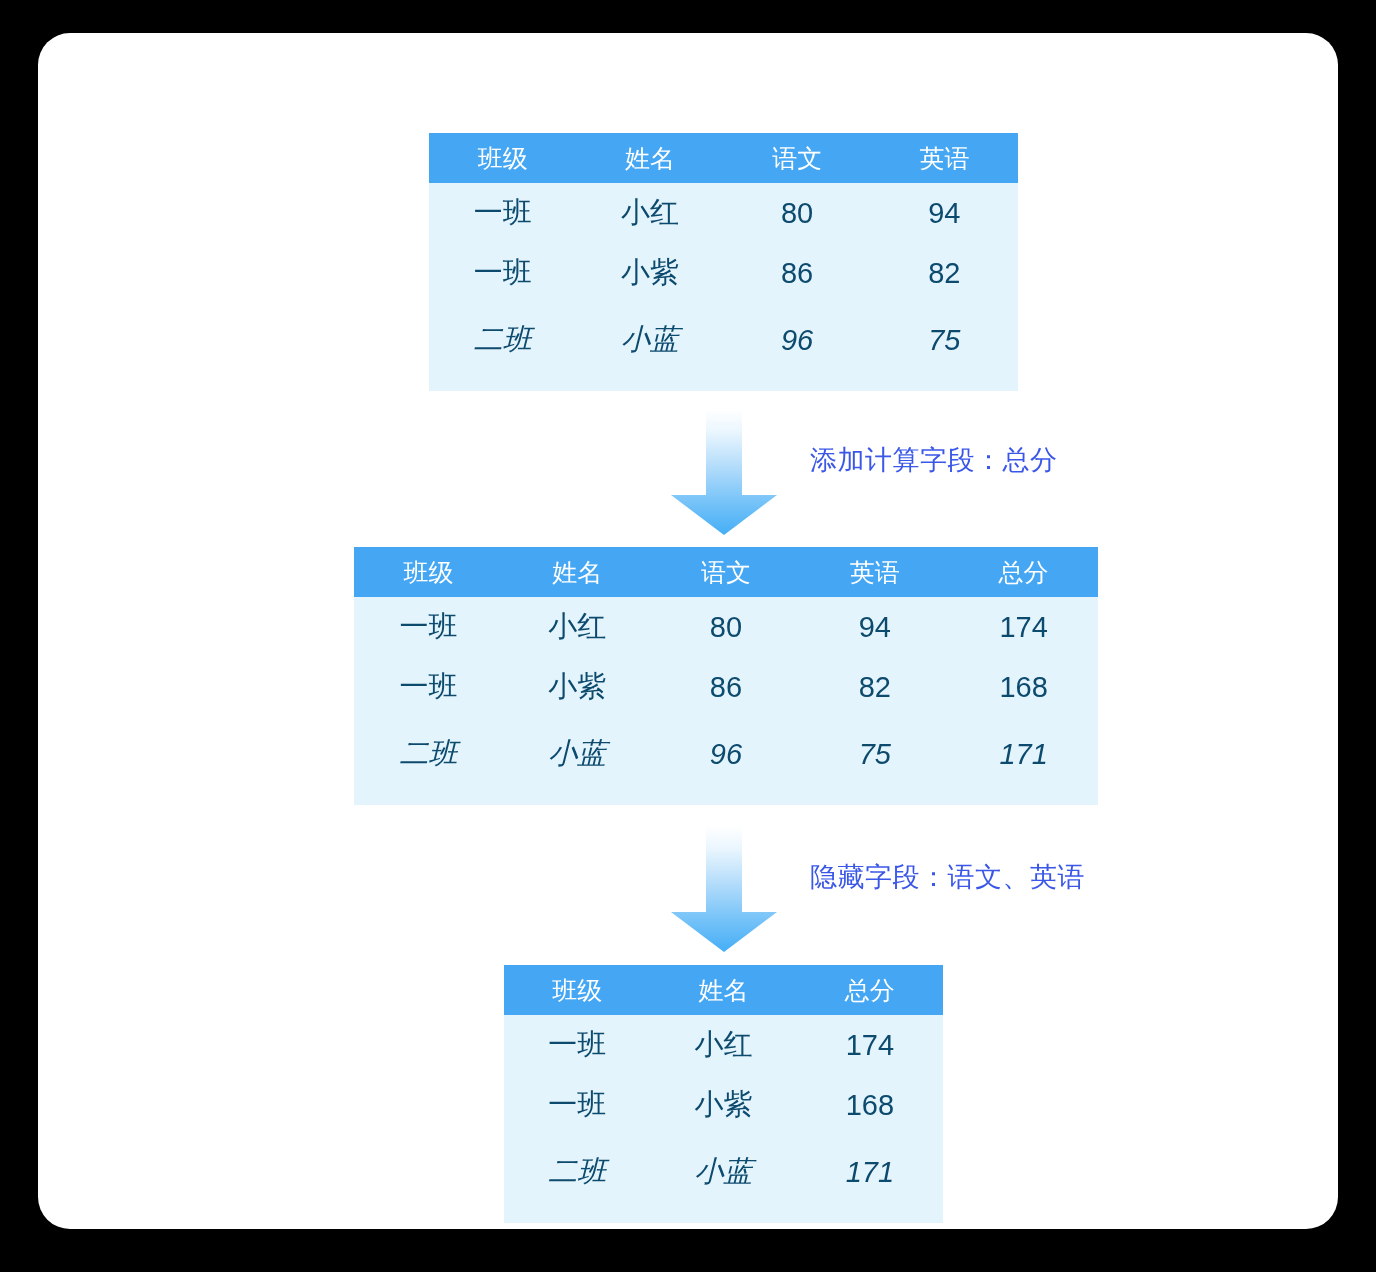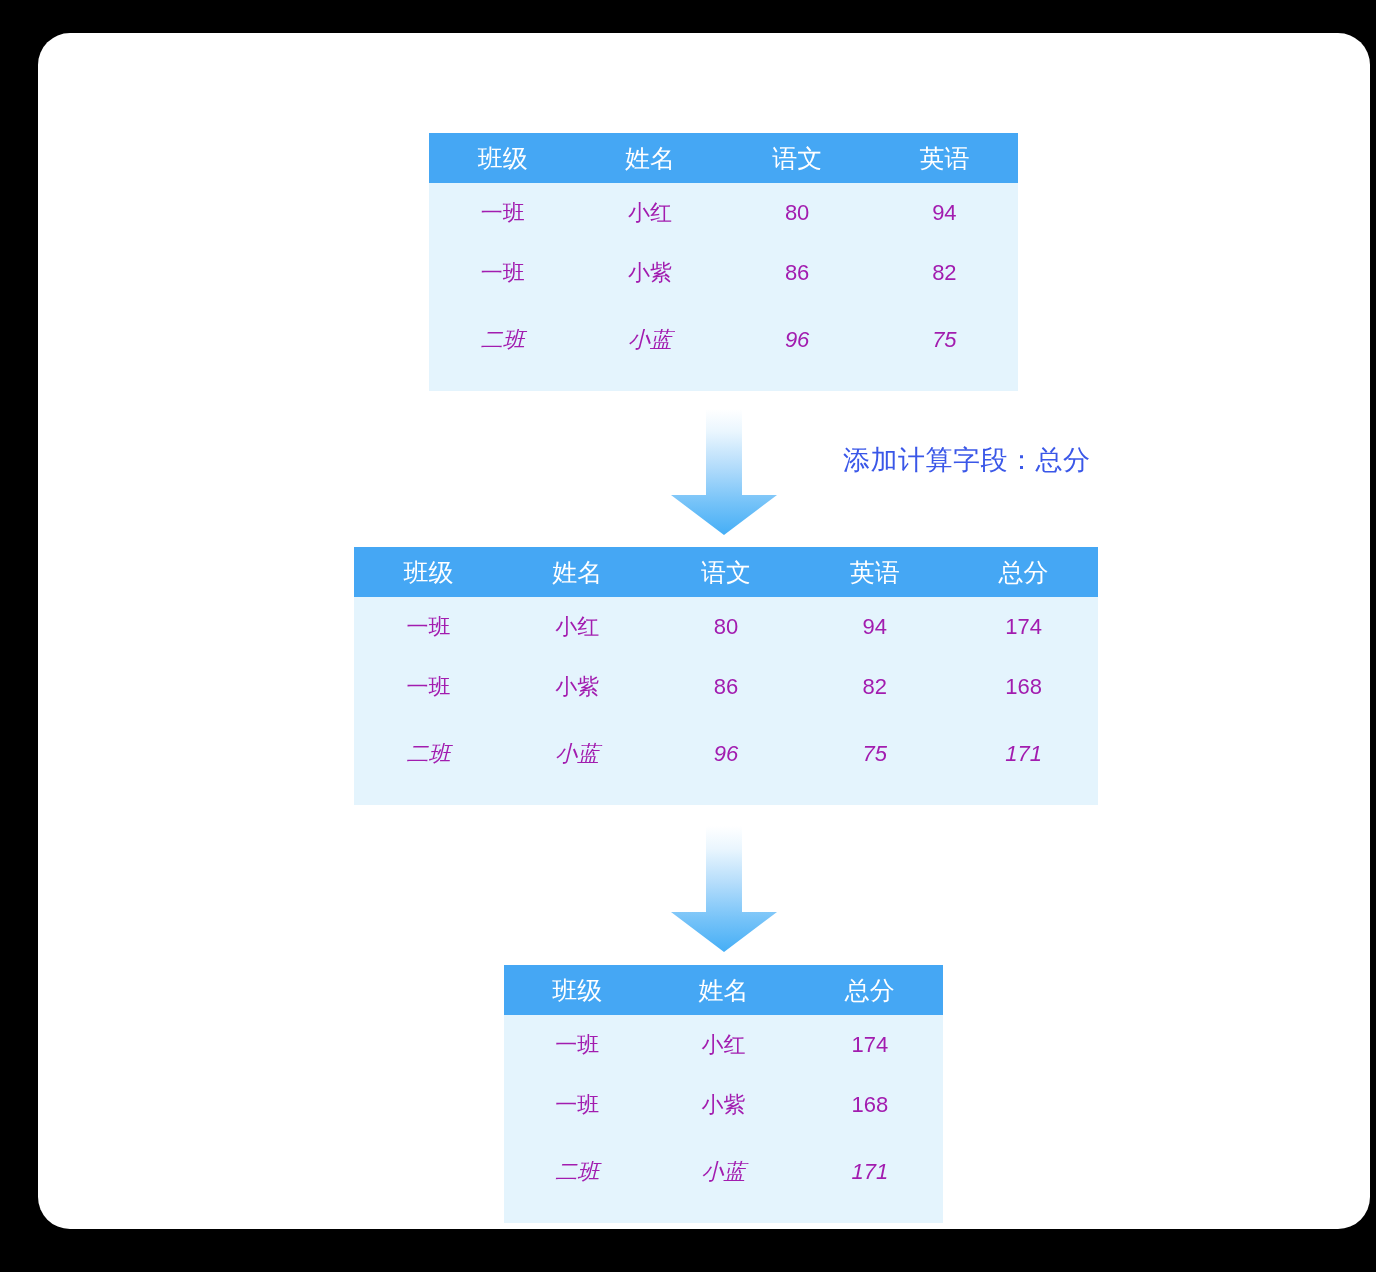--- a/index.html
+++ b/index.html
@@ -24,21 +24,20 @@
 
   
   #card {
     position: absolute;
     left: 38px;
     top: 33px;
     width: 1300px;
     height: 1196px;
     background: #ffffff;
     border-radius: 32px;
-    padding-left: 32px;
   }
 
   
   .data-table {
     position: absolute;
     border-collapse: collapse;
     table-layout: fixed;
     background: #e4f4fd;
   }
   .data-table th {
@@ -47,26 +46,26 @@
     font-weight: normal;
     font-size: 25px;
     height: 50px;
     line-height: 50px;
     padding: 0;
     text-align: center;
     vertical-align: middle;
   }
   .data-table td {
     background: #e4f4fd;
-    font-size: 22px;
+    font-size: 29px;
     height: 60px;
     padding: 0;
     text-align: center;
     vertical-align: middle;
-    color: #a21caf;
+    color: #0c4a6e;
   }
   .data-table tbody tr:last-child td {
     padding-bottom: 14px;
     height: 74px;
     font-style: italic;
   }
 
   
   .c-orange { color: #f4521f; }
   .c-blue   { color: #2b5be8; }
@@ -87,21 +86,21 @@
   #arrow-2 { left: 633px; top: 793px; }
 
   
   .annotation {
     position: absolute;
     font-size: 27px;
     color: #3a57e8;
     white-space: nowrap;
     letter-spacing: 0.5px;
   }
-  #annotation-1 { left: 772px; top: 409px; margin-left: 33px; }
+  #annotation-1 { left: 772px; top: 409px; }
   #annotation-2 { left: 772px; top: 826px; }
 </style>
 </head>
 <body>
 
 <div id="canvas">
   <div id="card">
 
     <table class="data-table" id="table-source">
       <thead>
@@ -190,20 +189,21 @@
           <stop offset="0%" stop-color="#ffffff"></stop>
           <stop offset="18%" stop-color="#eaf6fe"></stop>
           <stop offset="45%" stop-color="#b5ddfb"></stop>
           <stop offset="75%" stop-color="#74c2f8"></stop>
           <stop offset="100%" stop-color="#45aef6"></stop>
         </linearGradient>
       </defs>
       <path d="M35 0 H71 V86 H106 L53 126 L0 86 H35 Z" fill="url(#arrowGrad2)"></path>
     </svg>
 
+    <div class="annotation" id="annotation-2">隐藏字段：语文、英语</div>
 
     <table class="data-table" id="table-hidden">
       <thead>
         <tr>
             <th>班级</th>
             <th>姓名</th>
             <th>总分</th>
           </tr>
       </thead>
       <tbody>

